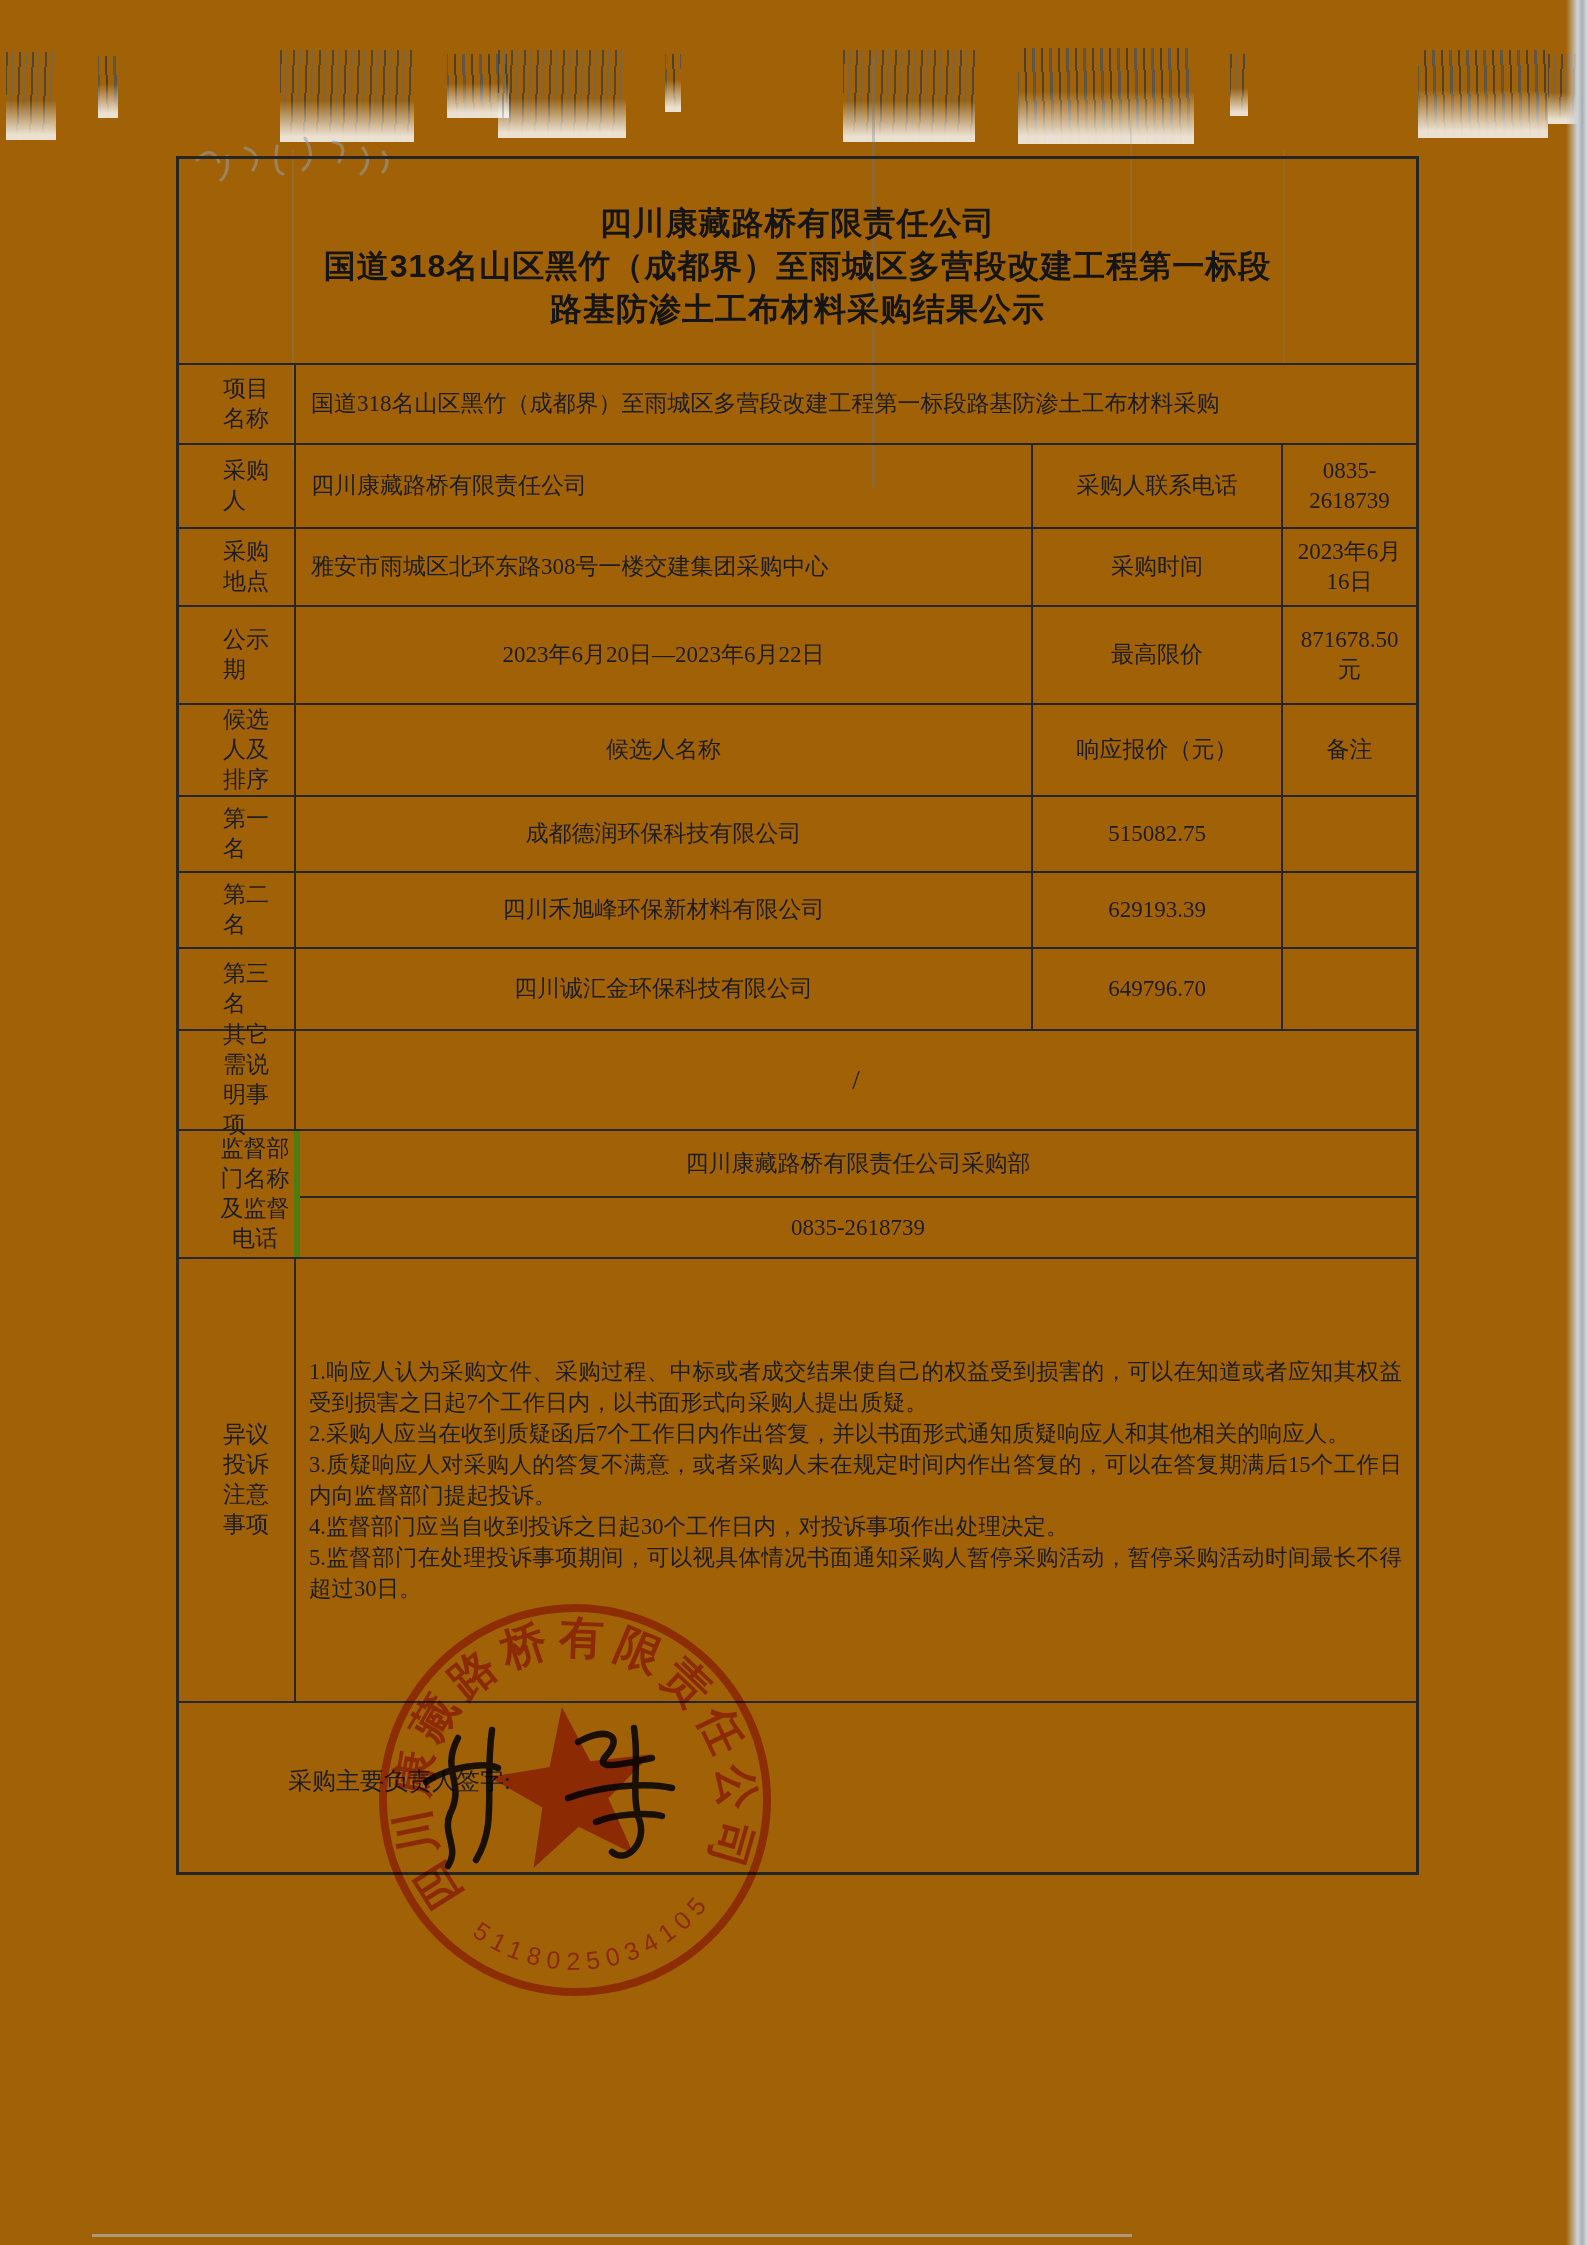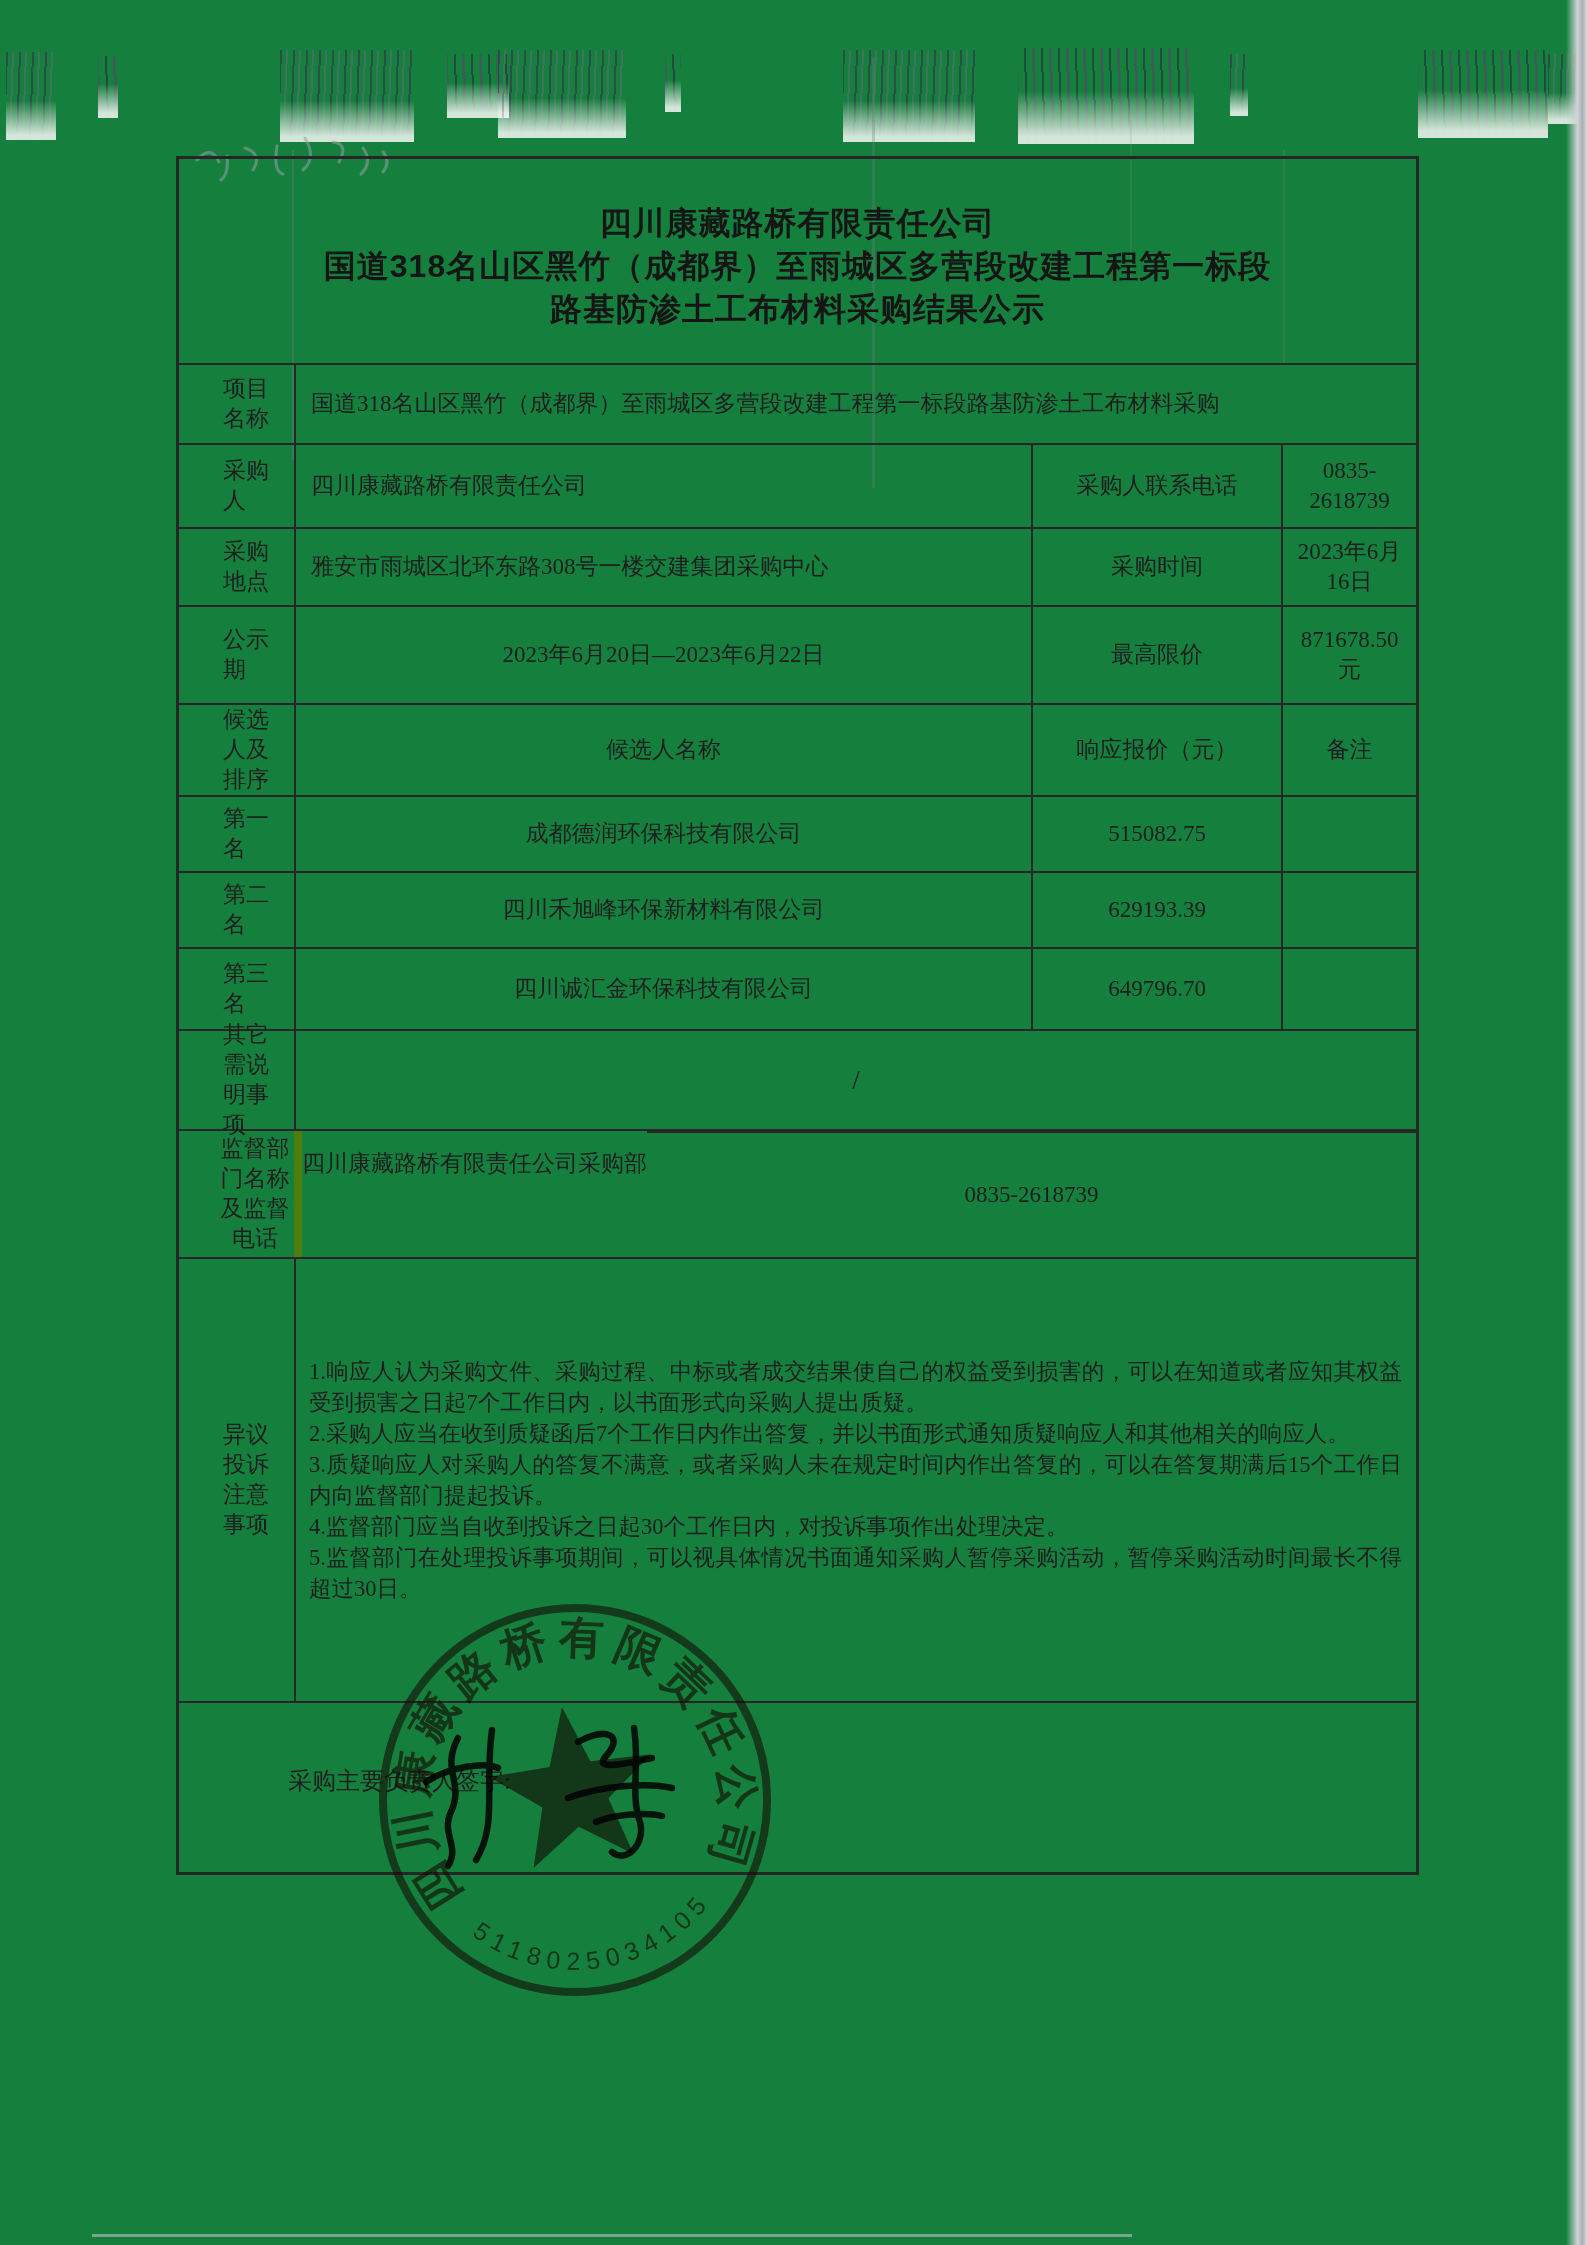--- a/index.html
+++ b/index.html
@@ -1,16 +1,16 @@
 <!DOCTYPE html>
 <html><head>
 <meta charset="utf-8">
 <style>
   html,body{margin:0;padding:0;}
-  .page{position:relative;width:1587px;height:2245px;background:#15803d;overflow:hidden;
+  .page{position:relative;width:1587px;height:2245px;background:#a16207;overflow:hidden;
         font-family:"Liberation Serif","DejaVu Serif",serif;color:#1d1d1f;}
   
   .nz{position:absolute;filter:blur(.6px);opacity:.85;
       background:
         linear-gradient(180deg, rgba(252,252,251,0) 55%, rgba(252,252,251,.97) 94%),
         repeating-linear-gradient(92deg, rgba(52,63,75,.9) 0 2px, rgba(0,0,0,0) 2px 6px,
           rgba(96,106,116,.7) 6px 8px, rgba(0,0,0,0) 8px 13px);}
   .nz.alt{background:
         linear-gradient(180deg, rgba(252,252,251,0) 45%, rgba(252,252,251,.97) 92%),
         repeating-linear-gradient(88deg, rgba(70,82,94,.85) 0 3px, rgba(0,0,0,0) 3px 9px,
@@ -32,21 +32,21 @@
   .c:first-child{border-left:none;margin-left:37px;}
   .lab{width:78px;flex:none;padding:4px 3px 4px 7px;}
   .lab.ctr{justify-content:center;text-align:center;padding:4px 2px;}
   .w2{width:737px;flex:none;}
   .w3{width:250px;flex:none;justify-content:center;text-align:center;}
   .w4{flex:1;justify-content:center;text-align:center;}
   .span234{flex:1;}
   .ctr{justify-content:center;text-align:center;}
   .padL{padding-left:15px;}
   .slash{font-size:27px;}
-  .subcol{flex:1;display:flex;flex-direction:row;border-left:8px solid #4d7c0f;box-sizing:border-box;}
+  .subcol{flex:1;display:flex;flex-direction:column;border-left:6px solid #4d7c0f;box-sizing:border-box;}
   .subcell{display:flex;align-items:center;justify-content:center;text-align:center;
      font-size:23px;box-sizing:border-box;}
   .objtext{align-items:center;padding:6px 14px 6px 13px;}
   .objinner{width:100%;}
   .pt{text-align:justify;font-size:22.5px;line-height:31px;}
   .sigrow .c{padding-left:72px;font-size:24px;}
   
   .stamp{position:absolute;left:355px;top:1580px;mix-blend-mode:multiply;opacity:.93;}
   .sig{position:absolute;left:400px;top:1702px;mix-blend-mode:multiply;}
   .scribble{position:absolute;left:185px;top:130px;opacity:.55;filter:blur(.6px);}

